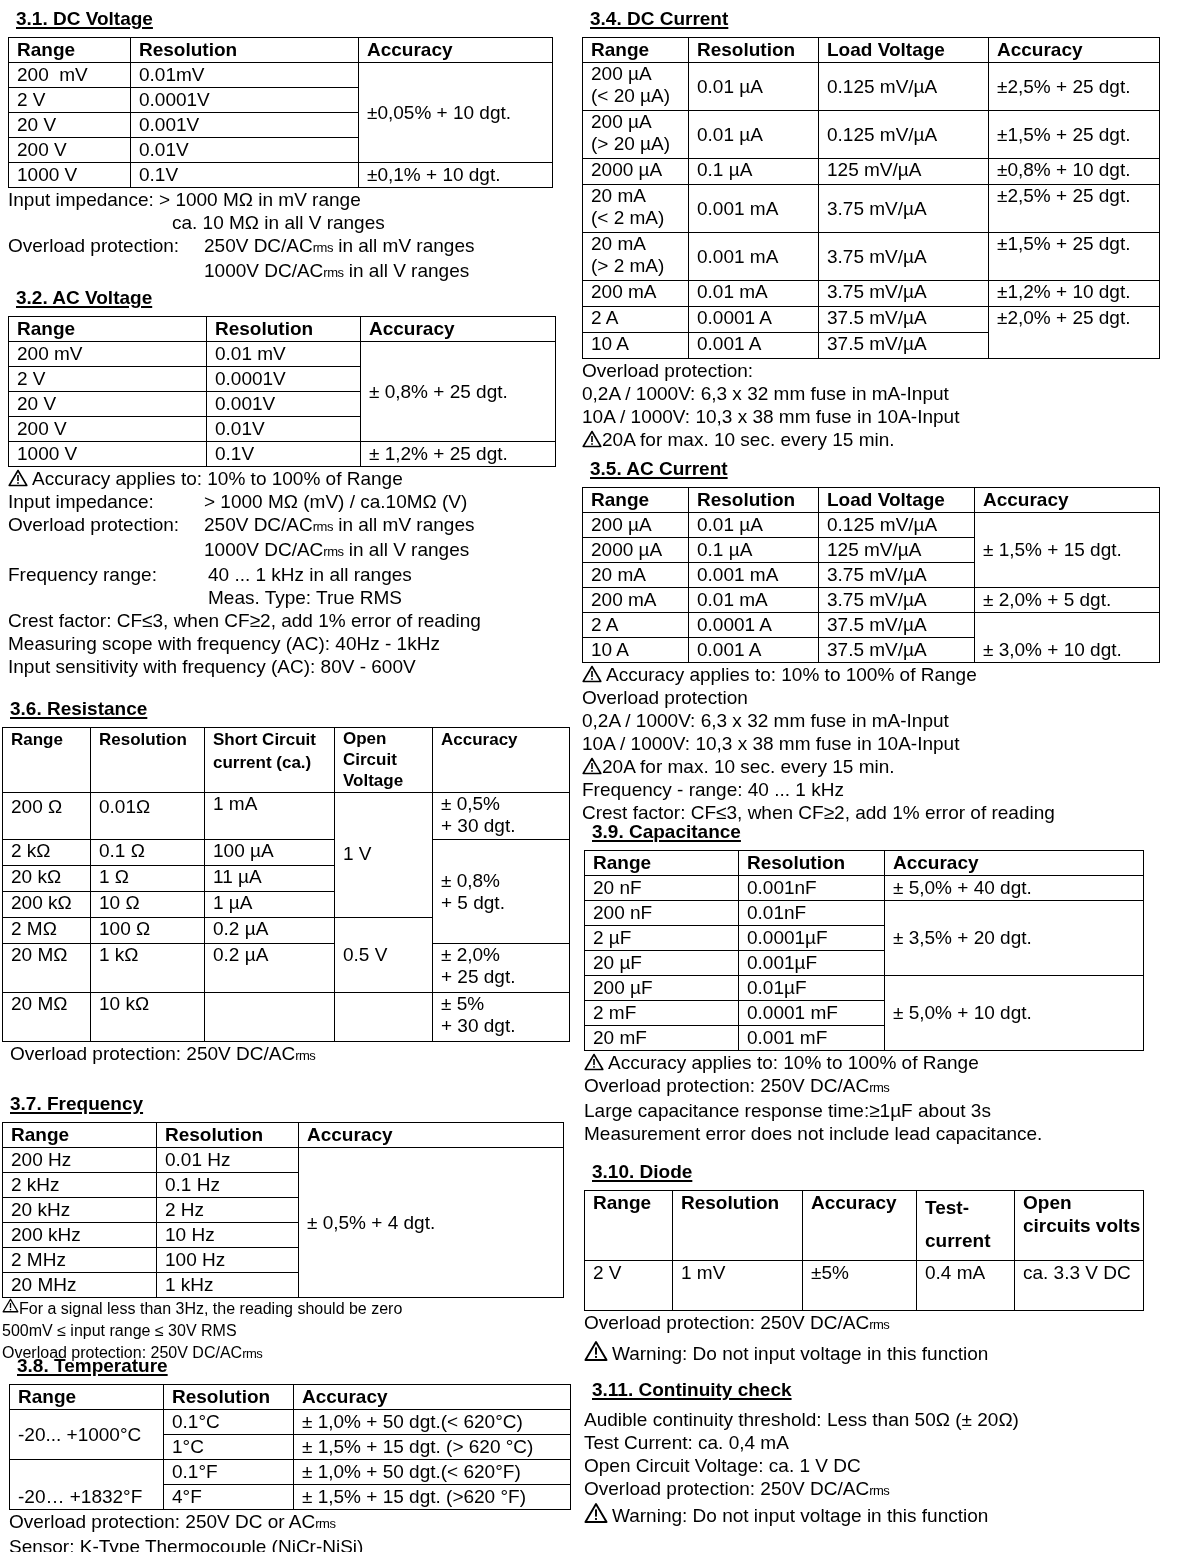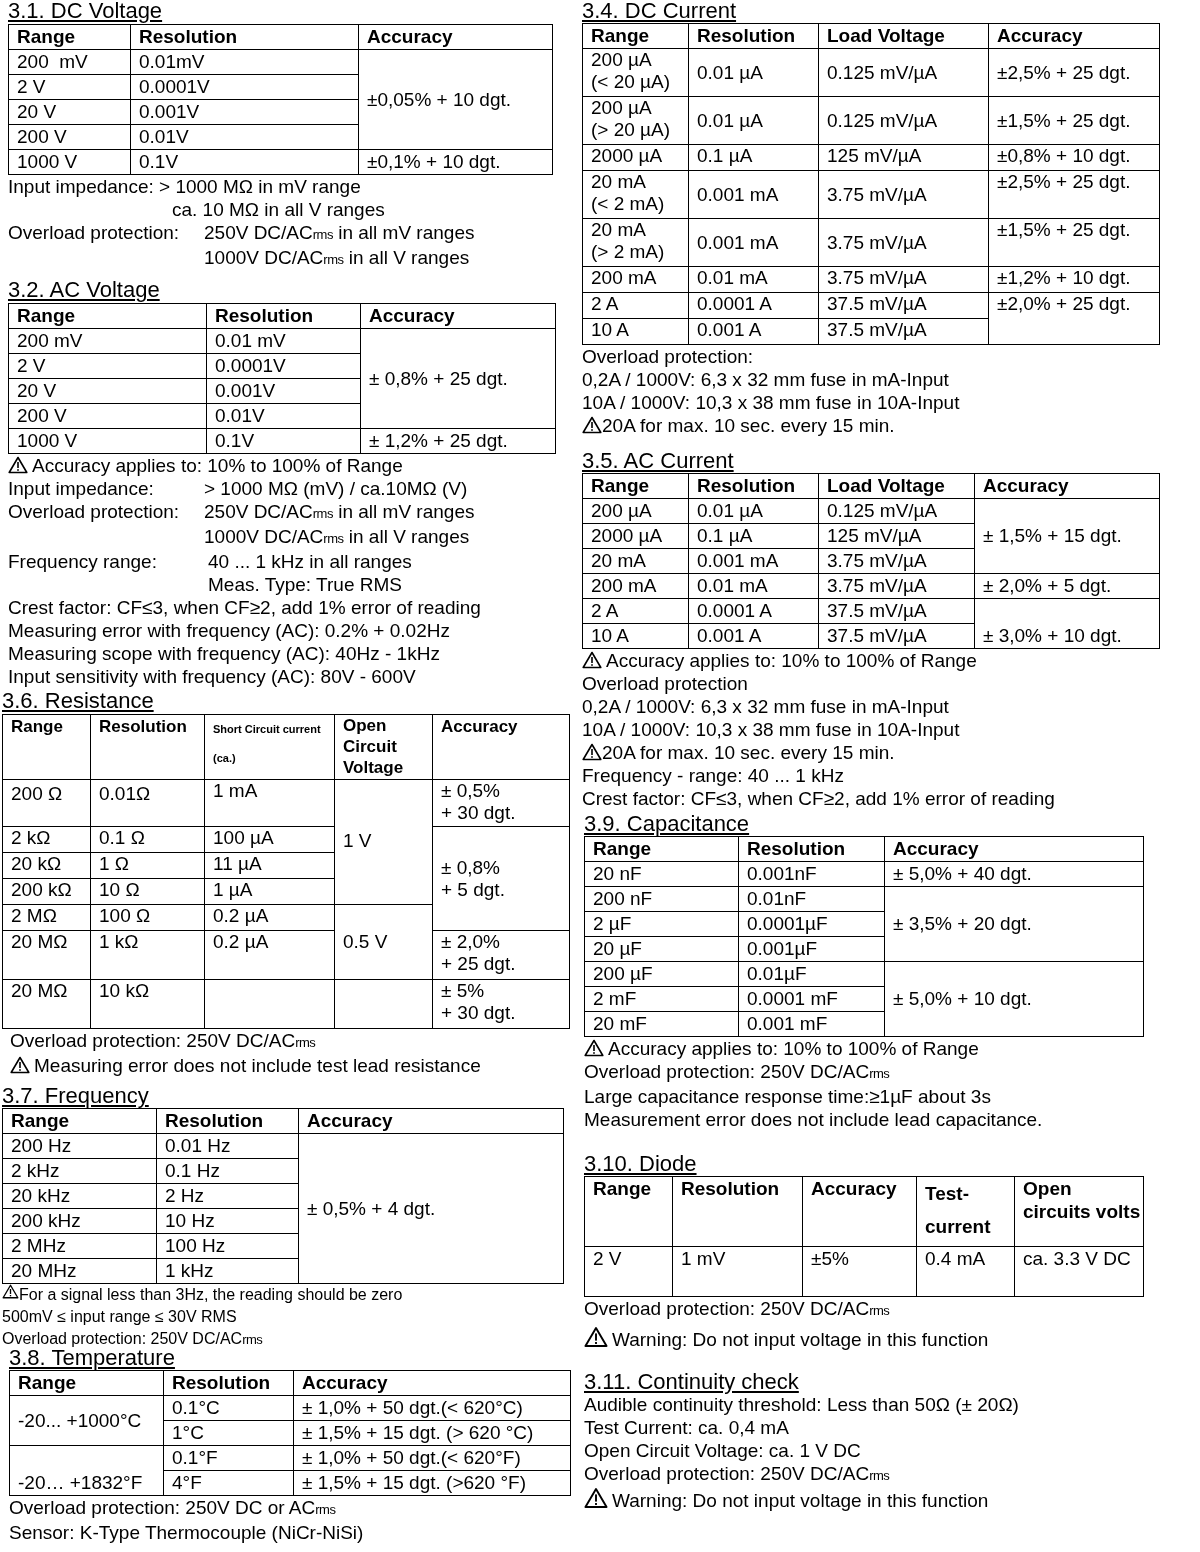--- a/index.html
+++ b/index.html
@@ -1,19 +1,19 @@
 <!DOCTYPE html>
 <html><head>
 <meta charset="utf-8">
 <style>
   html, body { margin: 0; padding: 0; background: #ffffff; }
   body { width: 1200px; height: 1552px; position: relative; overflow: hidden;
          font-family: "Liberation Sans", sans-serif; color: #000; font-size: 19px; }
   .sec { position: absolute; }
-  .sec h2 { margin: 0; font-size: 22px; font-weight: normal; text-decoration: underline;
+  .sec h2 { margin: 8px; font-size: 19px; font-weight: bold; text-decoration: underline;
             line-height: 21px; text-decoration-thickness: 2px; text-underline-offset: 2px; }
   table { border-collapse: collapse; table-layout: fixed; }
   td, th { border: 1.5px solid #000; padding: 0 0 0 8px; text-align: left; vertical-align: top;
            font-size: 19px; line-height: 24px; font-weight: normal; }
   th { font-weight: bold; }
   td.mid { vertical-align: middle; }
   .notes { margin: 0; padding: 0; }
   .notes div { line-height: 23px; font-size: 19px; white-space: pre; }
   .small .notes div, .notes.small div { font-size: 16px; line-height: 22px; }
   sub.rms { font-size: 13px; vertical-align: baseline; letter-spacing: -0.5px; }
@@ -121,41 +121,40 @@
   <div class="notes">
     <div><span class="warn"><svg>
             <use href="#warn-sym"></use>
           </svg></span><span>Accuracy applies to: 10% to 100% of Range</span></div>
     <div><span style="display:inline-block;width:196px">Input impedance:</span><span>&gt; 1000 MΩ (mV) / ca.10MΩ (V)</span></div>
     <div><span style="display:inline-block;width:196px">Overload protection:</span><span>250V DC/AC</span><sub class="rms">rms</sub><span> in all mV ranges</span></div>
     <div style="padding-left:196px"><span>1000V DC/AC</span><sub class="rms">rms</sub><span> in all V ranges</span></div>
     <div><span style="display:inline-block;width:200px">Frequency range:</span><span>40 ... 1 kHz in all ranges</span></div>
     <div style="padding-left:200px"><span>Meas. Type: True RMS</span></div>
     <div>Crest factor: CF≤3, when CF≥2, add 1% error of reading</div>
-    <div>Measuring error with frequency (AC): 0.2% + 0.02Hz</div>
     <div>Measuring scope with frequency (AC): 40Hz - 1kHz</div>
     <div>Input sensitivity with frequency (AC): 80V - 600V</div>
   </div>
 </div>
 
 <div class="sec" style="left:2px; top:690px;">
   <h2>3.6. Resistance</h2>
   <table class="tall" style="width:568px; margin-top:3px;">
     <colgroup>
         <col style="width:88px">
         <col style="width:114px">
         <col style="width:130px">
         <col style="width:98px">
         <col>
       </colgroup>
     <tbody>
         <tr style="height:65px">
       <th style="font-size:17px">Range</th>
       <th style="font-size:17px">Resolution</th>
-      <th style="font-size:11px;line-height:29px">Short Circuit current (ca.)</th>
+      <th style="font-size:17px;line-height:23px">Short Circuit current (ca.)</th>
       <th style="font-size:17px;line-height:21px">Open Circuit Voltage</th>
       <th style="font-size:17px">Accuracy</th>
     </tr>
     <tr style="height:47px">
       <td style="padding-top:3px">200 Ω</td>
       <td style="padding-top:3px">0.01Ω</td>
       <td>1 mA</td>
       <td rowspan="4" class="mid" style="vertical-align:top;padding-top:50px">1 V</td>
       <td>
             <div>± 0,5%</div>
@@ -203,23 +202,20 @@
       <td></td>
       <td>
             <div>± 5%</div>
             <div>+ 30 dgt.</div>
           </td>
     </tr>
   </tbody>
     </table>
   <div class="notes" style="padding-left:8px">
     <div><span>Overload protection: 250V DC/AC</span><sub class="rms">rms</sub></div>
-    <div><span class="warn"><svg>
-            <use href="#warn-sym"></use>
-          </svg></span><span>Measuring error does not include test lead resistance</span></div>
   </div>
 </div>
 
 <div class="sec" style="left:2px; top:1085px;">
   <h2>3.7. Frequency</h2>
   <table style="width:562px; margin-top:2px;">
     <colgroup>
         <col style="width:154px">
         <col style="width:142px">
         <col>

